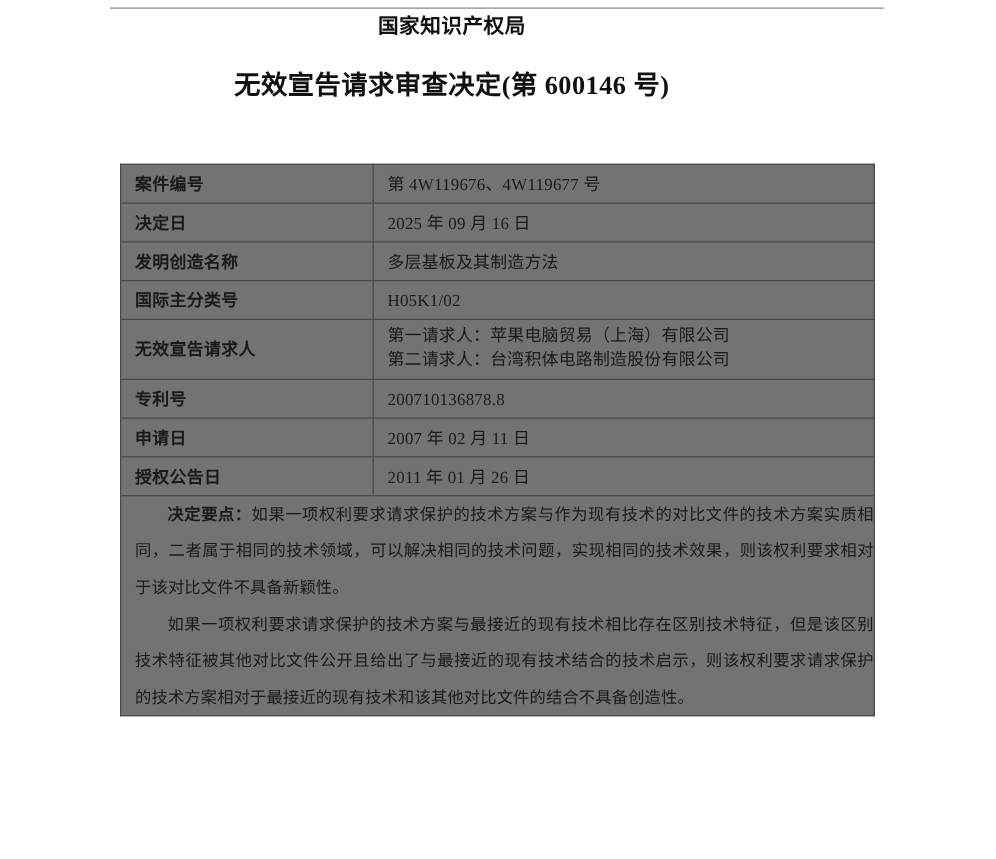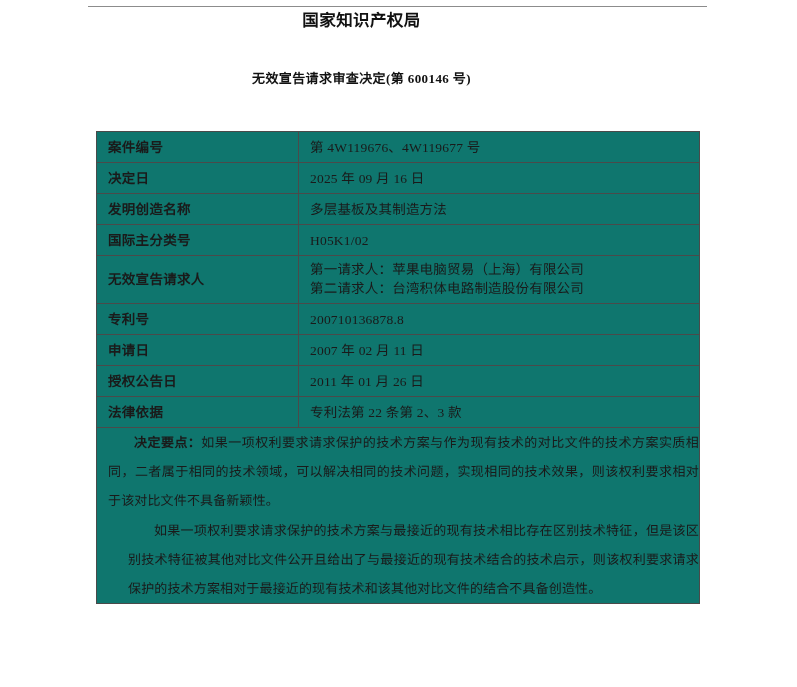--- a/index.html
+++ b/index.html
@@ -37,38 +37,38 @@
     font-weight: bold;
     color: #111;
     letter-spacing: 0.4px;
   }
   .doc-heading.agency {
     top: 10px;
     font-size: 16.5px;
     line-height: 22px;
   }
   .doc-heading.decision {
-    top: 68px;
-    font-size: 13px;
+    top: 57px;
+    font-size: 21px;
     line-height: 22px;
   }
 
   
   .info-table-wrap {
     position: absolute;
     left: 96px;
     top: 131px;
     width: 604px;
   }
   table.info-table {
     width: 604px;
     border-collapse: collapse;
     table-layout: fixed;
     border: 1.6px solid #2b2b2b;
-    background: #0f766e;
+    background: #737373;
   }
   table.info-table td {
     border: 1px solid #4a4a4a;
     padding: 0 0 0 11px;
     vertical-align: middle;
     font-size: 13.5px;
     line-height: 19px;
     color: #1a1a1a;
   }
   td.lbl {
@@ -94,21 +94,21 @@
   .note-para {
     margin: 0;
     font-size: 13px;
     line-height: 29px;
     text-align: justify;
     text-justify: inter-ideograph;
     text-indent: 2em;
     color: #1a1a1a;
     letter-spacing: 0.15px;
   }
-  .note-para + .note-para { margin-top: 1px; margin-left: 20px; }
+  .note-para + .note-para { margin-top: 1px; }
   .note-label { font-weight: bold; }
 </style>
 </head>
 <body>
 
 <div class="top-rule"></div>
 
 <div class="doc-heading agency">国家知识产权局</div>
 
 <div class="doc-heading decision">无效宣告请求审查决定(第 600146 号)</div>
@@ -155,24 +155,20 @@
         <td class="lbl">申请日</td>
         <td class="val">2007 年 02 月 11 日</td>
       </tr>
 
       <tr class="r-single">
         <td class="lbl">授权公告日</td>
         <td class="val">2011 年 01 月 26 日</td>
       </tr>
 
 
-      <tr class="r-single">
-        <td class="lbl">法律依据</td>
-        <td class="val">专利法第 22 条第 2、3 款</td>
-      </tr>
 
       <tr>
         <td class="note-cell" colspan="2">
           <p class="note-para"><span class="note-label">决定要点：</span><span>如果一项权利要求请求保护的技术方案与作为现有技术的对比文件的技术方案实质相同，二者属于相同的技术领域，可以解决相同的技术问题，实现相同的技术效果，则该权利要求相对于该对比文件不具备新颖性。</span></p>
           <p class="note-para">如果一项权利要求请求保护的技术方案与最接近的现有技术相比存在区别技术特征，但是该区别技术特征被其他对比文件公开且给出了与最接近的现有技术结合的技术启示，则该权利要求请求保护的技术方案相对于最接近的现有技术和该其他对比文件的结合不具备创造性。</p>
         </td>
       </tr>
 
     </tbody>
   </table>

